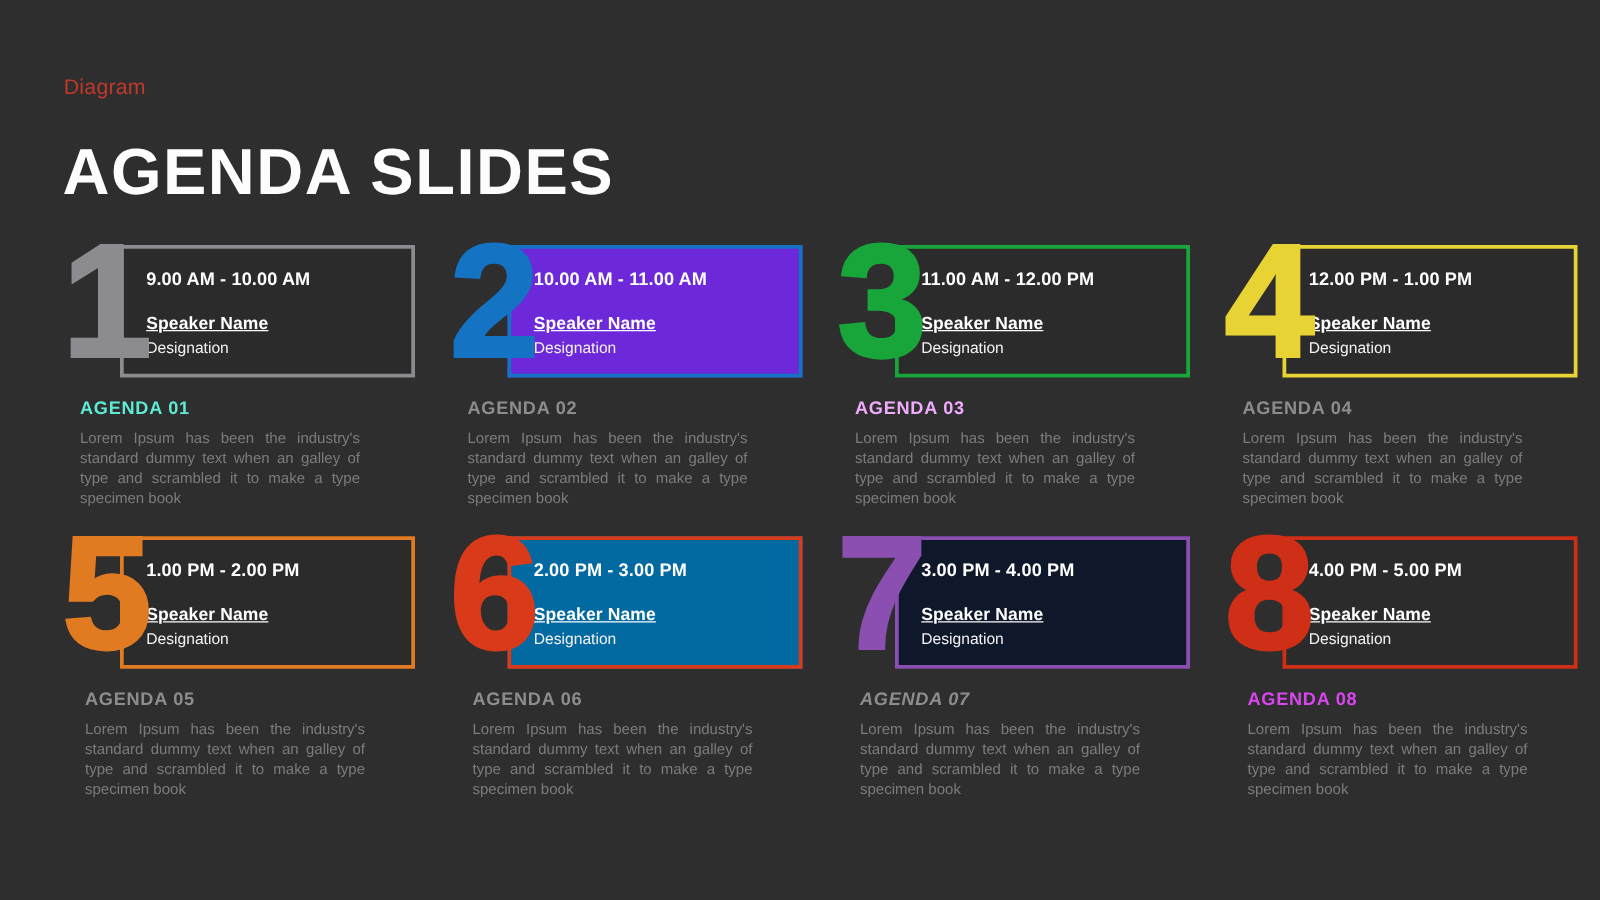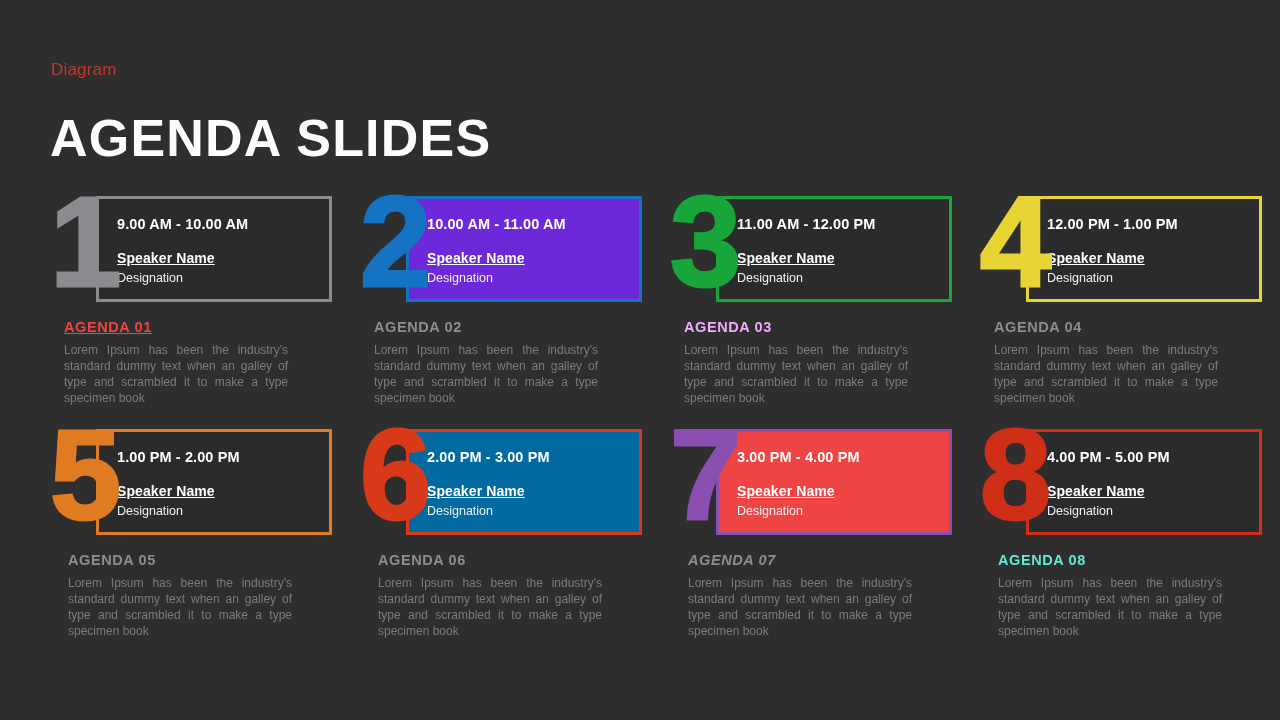--- a/index.html
+++ b/index.html
@@ -110,21 +110,21 @@
     <div class="card">
       <div class="numbox">
         <div class="bignum" style="color: rgb(139, 139, 144);">1</div>
         <div class="infobox" style="color: rgb(139, 139, 144); background: rgb(43, 43, 43);">
           <div class="time">9.00 AM - 10.00 AM</div>
           <div class="speaker">Speaker Name</div>
           <div class="designation">Designation</div>
         </div>
       </div>
       <div class="desc">
-        <div class="agenda-label" style="color: #ef4444; text-decoration: underline;">AGENDA 01</div>
+        <div class="agenda-label" style="color: #5eead4;">AGENDA 01</div>
         <div class="agenda-body" style="color: rgb(124, 124, 124);">Lorem Ipsum has been the industry's standard dummy text when an galley of type and scrambled it to make a type specimen book</div>
       </div>
     </div>
 
     <div class="card">
       <div class="numbox">
         <div class="bignum" style="color: rgb(21, 115, 196);">2</div>
         <div class="infobox" style="color: rgb(21, 115, 196); background: #6d28d9;">
           <div class="time">10.00 AM - 11.00 AM</div>
           <div class="speaker">Speaker Name</div>
@@ -193,21 +193,21 @@
       </div>
       <div class="desc">
         <div class="agenda-label" style="color: rgb(141, 141, 141);">AGENDA 06</div>
         <div class="agenda-body" style="color: rgb(124, 124, 124);">Lorem Ipsum has been the industry's standard dummy text when an galley of type and scrambled it to make a type specimen book</div>
       </div>
     </div>
 
     <div class="card row2">
       <div class="numbox">
         <div class="bignum" style="color: rgb(138, 79, 176);">7</div>
-        <div class="infobox" style="color: rgb(138, 79, 176); background: #ef4444;">
+        <div class="infobox" style="color: rgb(138, 79, 176); background: #0f172a;">
           <div class="time">3.00 PM - 4.00 PM</div>
           <div class="speaker">Speaker Name</div>
           <div class="designation">Designation</div>
         </div>
       </div>
       <div class="desc">
         <div class="agenda-label" style="color: rgb(141, 141, 141); font-style: italic;">AGENDA 07</div>
         <div class="agenda-body" style="color: rgb(124, 124, 124);">Lorem Ipsum has been the industry's standard dummy text when an galley of type and scrambled it to make a type specimen book</div>
       </div>
     </div>
@@ -215,19 +215,19 @@
     <div class="card row2">
       <div class="numbox">
         <div class="bignum" style="color: rgb(207, 47, 22);">8</div>
         <div class="infobox" style="color: rgb(207, 47, 22); background: rgb(43, 43, 43);">
           <div class="time">4.00 PM - 5.00 PM</div>
           <div class="speaker">Speaker Name</div>
           <div class="designation">Designation</div>
         </div>
       </div>
       <div class="desc">
-        <div class="agenda-label" style="color: #5eead4;">AGENDA 08</div>
+        <div class="agenda-label" style="color: #d946ef;">AGENDA 08</div>
         <div class="agenda-body" style="color: rgb(124, 124, 124);">Lorem Ipsum has been the industry's standard dummy text when an galley of type and scrambled it to make a type specimen book</div>
       </div>
     </div>
 
   </div>
 </div>
 
 </body></html>

